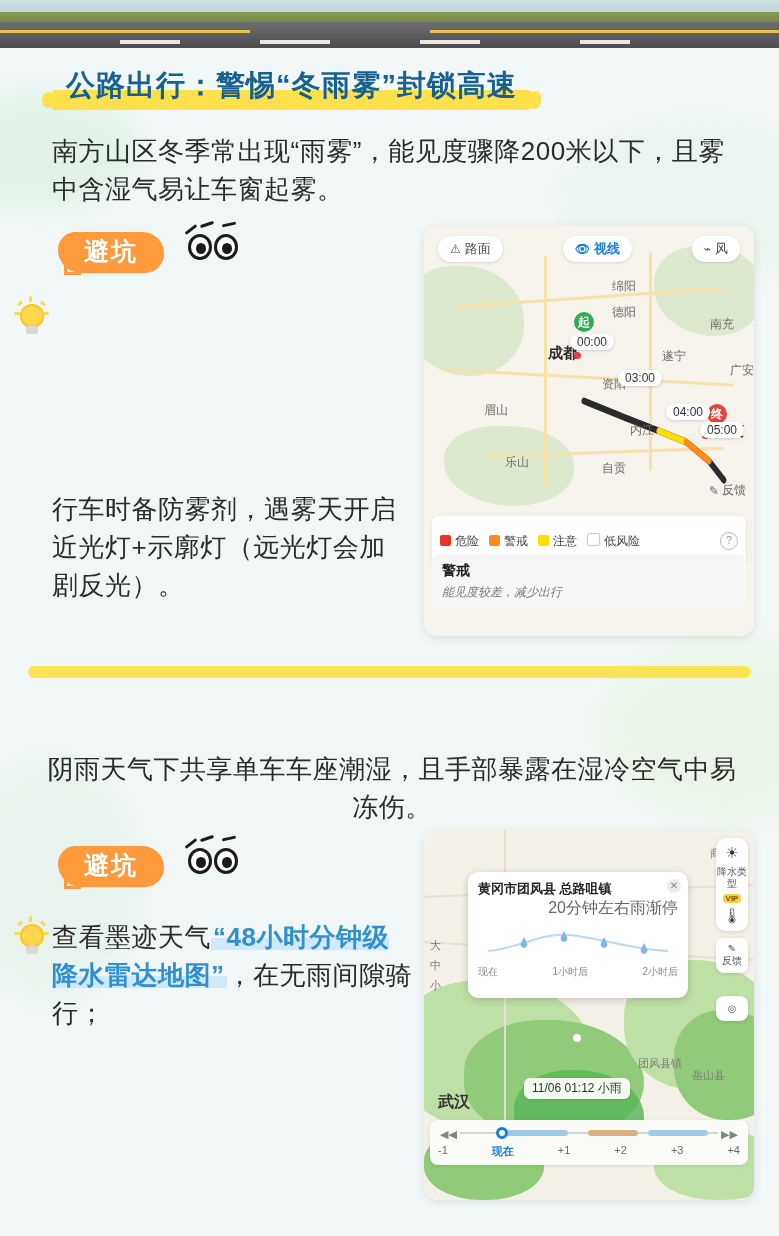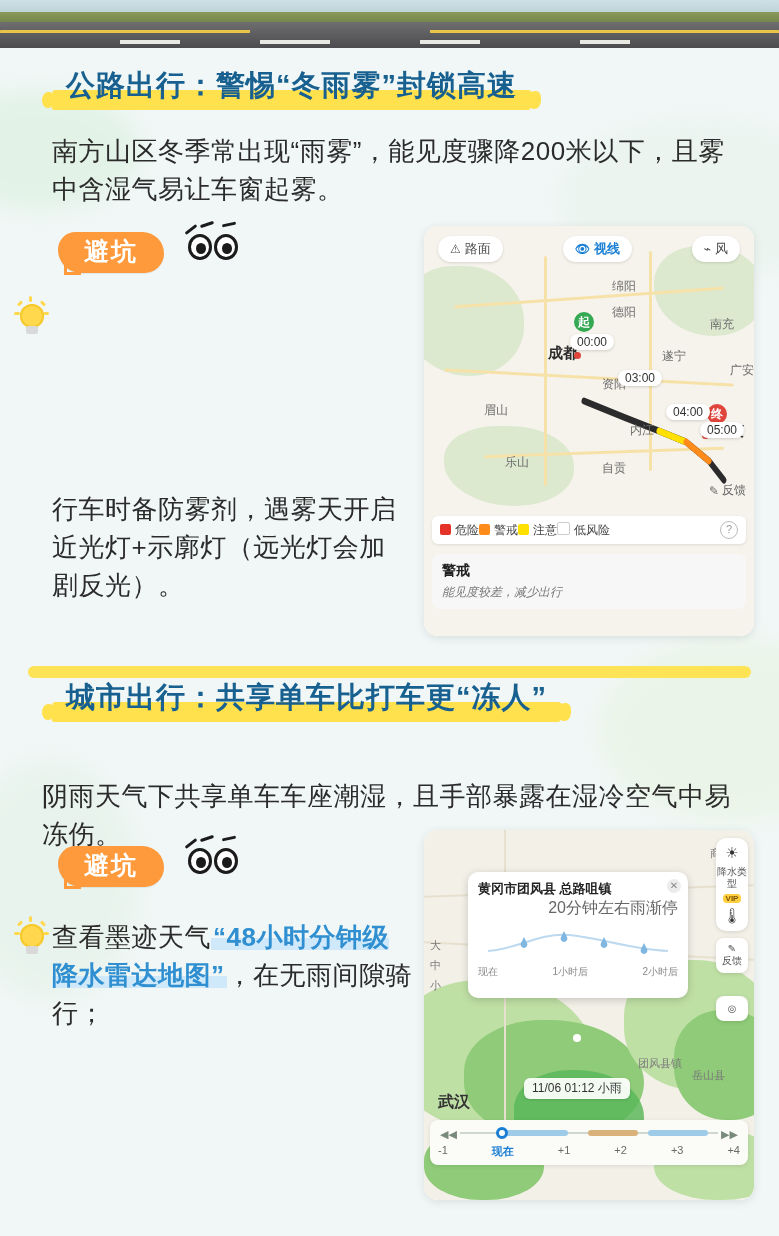--- a/index.html
+++ b/index.html
@@ -146,21 +146,21 @@
     position:absolute;width:20px;height:20px;border-radius:50%;
     color:#fff;font-size:12px;line-height:20px;text-align:center;font-weight:bold;
   }
   .start-pin{background:#35a853;}
   .end-pin{background:#e0453c;}
   .fankui{
     position:absolute;right:8px;font-size:12px;color:#666;display:flex;align-items:center;gap:3px;
   }
   .legend{
     position:absolute;left:8px;right:8px;background:#fff;border-radius:6px;
-    display:flex;align-items:center;padding:5px 8px;font-size:12px;color:#444;
+    display:flex;align-items:center;gap:10px;padding:16px 8px;font-size:12px;color:#444;
     box-shadow:0 1px 3px rgba(0,0,0,.10);
   }
   .legend .sw{width:11px;height:11px;border-radius:2px;display:inline-block;margin-right:4px;vertical-align:-1px;}
   .legend .q{margin-left:auto;width:16px;height:16px;border-radius:50%;border:1px solid #bbb;color:#999;font-size:11px;text-align:center;line-height:15px;}
   .notebox{
     position:absolute;left:8px;right:8px;background:#f7f7f7;border-radius:8px;padding:8px 10px;
   }
   .notebox .t{font-size:14px;color:#222;font-weight:bold;margin-bottom:4px;}
   .notebox .d{font-size:12px;color:#777;font-style:italic;}
 
@@ -348,28 +348,22 @@
 
       <div class="notebox" style="top:328px;">
         <div class="t">警戒</div>
         <div class="d">能见度较差，减少出行</div>
       </div>
     </div>
   </div>
 
   <div class="divider-brush" style="top:666px;"></div>
 
-  <div class="title-row" style="left:52px;top:674px;">
-    <span class="title-brush">
-      <span class="hl"></span>
-      <span class="txt">城市出行：共享单车比打车更“冻人”</span>
-    </span>
-  </div>
-
-  <div class="para" style="left:42px;top:777px;width:700px;">阴雨天气下共享单车车座潮湿，且手部暴露在湿冷空气中易冻伤。</div>
+
+  <div class="para" style="left:42px;top:750px;width:700px;text-align:center;">阴雨天气下共享单车车座潮湿，且手部暴露在湿冷空气中易冻伤。</div>
 
   <div class="bikeng" style="left:58px;top:846px;">
     <span class="pill">避坑</span>
     <span class="corner"></span>
   </div>
   <div class="eyes" style="left:188px;top:840px;">
     <span class="lash a"></span>
       <span class="lash b"></span>
       <span class="lash c"></span>
     <span class="eye e1">

